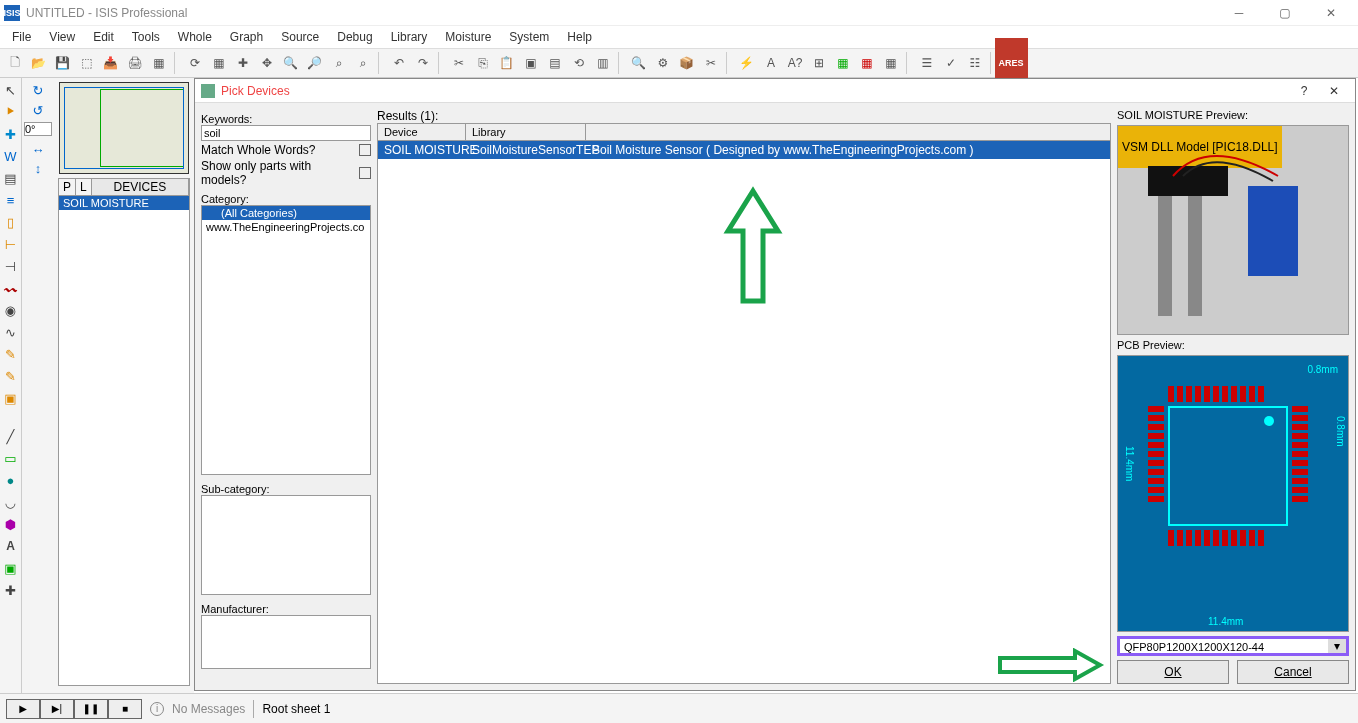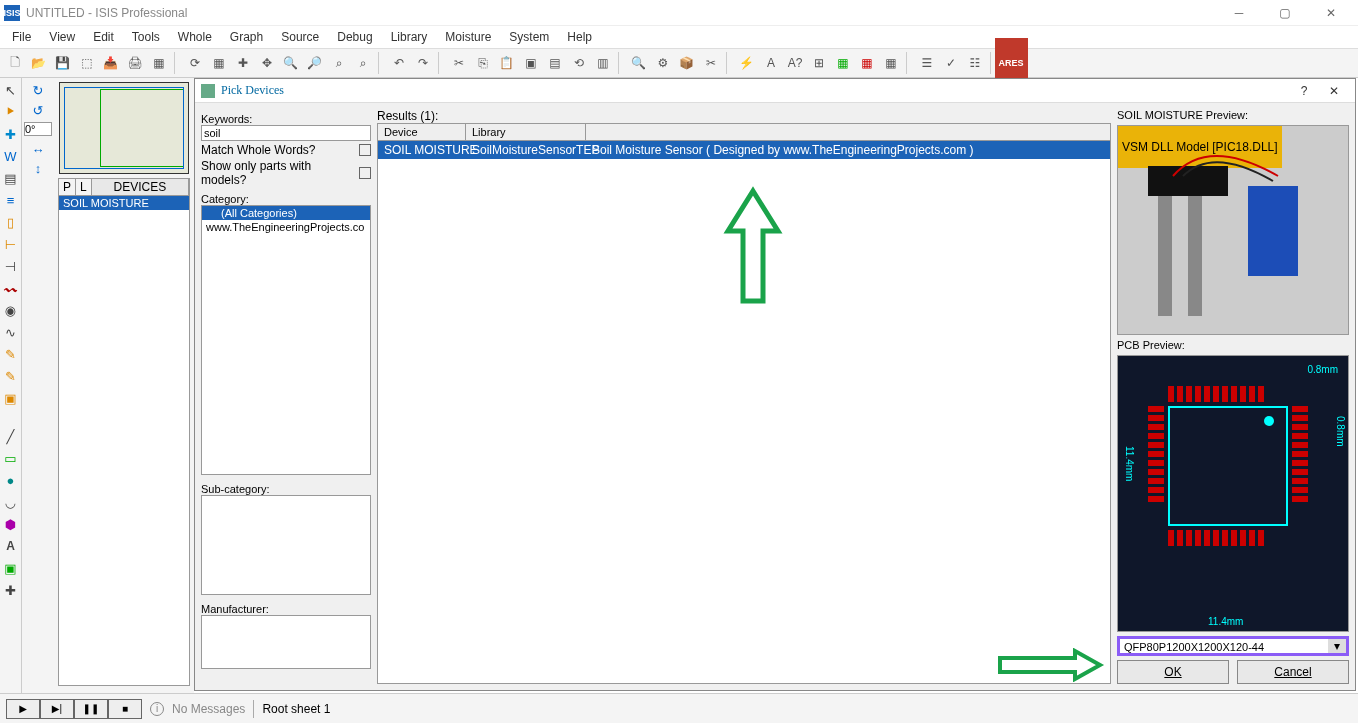--- a/index.html
+++ b/index.html
@@ -25,41 +25,41 @@
 .mini-canvas .sel { position:absolute; border:1px solid #0a0; }
 .devlist-head { display:flex; border:1px solid #999; margin:0 4px; font-size:11px; }
 .devlist-head div { padding:1px 4px; border-right:1px solid #999; }
 .devlist-head .devh { flex:1; background:#e8e8e8; text-align:center; }
 .devlist { margin:0 4px; border:1px solid #999; border-top:none; height:490px; background:#fff; }
 .devlist .row { background:#1c63b7; color:#fff; padding:1px 4px; font-size:11px; }
 .main-area { flex:1; position:relative; background:#fff; }
 .dialog { position:absolute; left:0; top:0; right:2px; bottom:2px; background:#f0f0f0; border:1px solid #888; display:flex; flex-direction:column; }
 .dlg-title { height:24px; display:flex; align-items:center; padding:0 6px; background:#fff; border-bottom:1px solid #ddd; }
 .dlg-title .icon { width:14px; height:14px; background:#6a8; margin-right:6px; }
-.dlg-title .t { flex:1; color:#0369a1;font-family:Liberation Serif, serif; }
+.dlg-title .t { flex:1; color:#ef4444; }
 .dlg-title .help, .dlg-title .close { width:30px; text-align:center; color:#333; }
 .dlg-body { flex:1; display:flex; padding:6px; gap:6px; }
 .filters { width:170px; display:flex; flex-direction:column; }
 .filters label { font-size:11px; margin-top:4px; }
 .filters input[type="text"] { width:100%; border:1px solid #999; padding:1px 2px; font-size:11px; }
 .chkrow { display:flex; justify-content:space-between; align-items:center; font-size:11px; margin-top:2px; }
 .chkrow .box { width:12px; height:12px; border:1px solid #666; }
 .listbox { border:1px solid #999; background:#fff; overflow:hidden; }
 .listbox .sel { background:#1c63b7; color:#fff; padding:1px 19px; font-size:11px; }
 .listbox .item { padding:1px 4px; font-size:11px; }
 .results { flex:1; display:flex; flex-direction:column; }
 .res-hdr { display:flex; background:#eee; border:1px solid #999; }
 .res-hdr div { padding:2px 6px; border-right:1px solid #999; font-size:11px; }
 .res-body { flex:1; border:1px solid #999; border-top:none; background:#fff; position:relative; }
 .res-row { display:flex; background:#1c63b7; color:#fff; font-size:11px; }
 .res-row div { padding:2px 6px; white-space:nowrap; }
 .right-panel { width:232px; display:flex; flex-direction:column; gap:4px; }
 .right-panel label { font-size:11px; }
 .schem-prev { flex:0 0 210px; border:1px solid #999; background:#ccc; display:flex; flex-direction:column; align-items:center; position:relative; font-size:10px; }
-.pcb-prev { flex:1; border:1px solid #999; background:#0f172a; position:relative;padding-left:12px; }
+.pcb-prev { flex:1; border:1px solid #999; background:#0369a1; position:relative;padding-left:12px; }
 .combo { display:flex; border:3px solid #8b5cf6; background:#fff; height:20px; }
 .combo span { flex:1; padding:2px 4px; font-size:11px; }
 .combo .arr { width:18px; background:#ddd; display:flex; align-items:center; justify-content:center; }
 .btnrow { display:flex; gap:8px; }
 .btnrow button { flex:1; height:24px; border:1px solid #888; background:#e8e8e8; font-size:11px; }
 .statusbar { height:30px; background:#f4f4f4; border-top:1px solid #ccc; display:flex; align-items:center; padding:0 6px; gap:8px; }
 .playback { display:flex; gap:0; }
 .playback div { width:34px; height:20px; border:1px solid #666; background:#eee; display:flex; align-items:center; justify-content:center; font-size:10px; }
 .arrow-big { position:absolute; }
 .arrow-up { left:345px; top:40px; }

